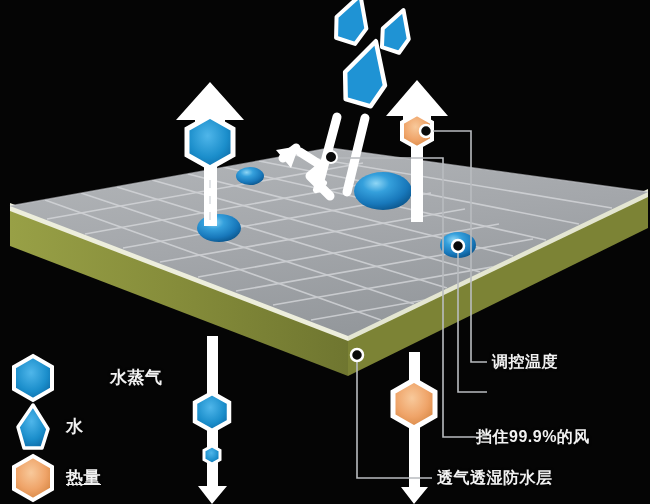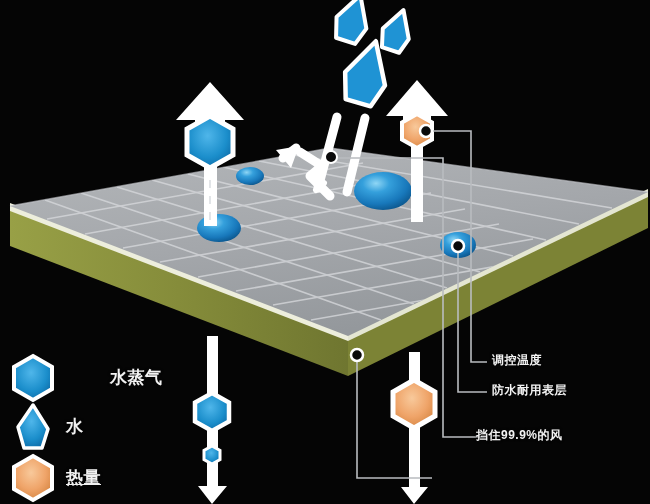--- a/index.html
+++ b/index.html
@@ -26,21 +26,21 @@
   }
   .legend-label, .callout-label {
     position: absolute;
     color: #f2f2f2;
     font-weight: bold;
     letter-spacing: 0.5px;
     white-space: nowrap;
     text-shadow: 0 0 3px rgba(0,0,0,0.9);
   }
   .legend-label { font-size: 17px; }
-  .callout-label { font-size: 12px; }
+  .callout-label { font-size: 16px; }
 </style>
 </head>
 <body>
 
 <div id="stage">
 
   <svg id="scene-svg" viewBox="0 0 650 504">
     <defs>
 
       <radialGradient id="beadGrad" cx="38%" cy="30%" r="72%">
@@ -214,16 +214,16 @@
         <polygon points="0,-22 19,-11 19,11 0,22 -19,11 -19,-11" fill="url(#hexOrangeGrad)" stroke="#ffffff" stroke-width="4"></polygon>
       </g>
     </g>
   </svg>
 
   <div class="legend-label" style="left:66px; top:366px;margin-left:44px;">水蒸气</div>
   <div class="legend-label" style="left:66px; top:415px;">水</div>
   <div class="legend-label" style="left:66px; top:466px;text-decoration:underline;">热量</div>
 
   <div class="callout-label" style="left:492px; top:352px;">调控温度</div>
-  <div class="callout-label" style="left:492px; top:382px;">防水耐用表层</div>
   <div class="callout-label" style="left:476px; top:427px;">挡住99.9%的风</div>
+  <div class="callout-label" style="left:437px; top:468px;">透气透湿防水层</div>
 
 </div>
 
 </body></html>

